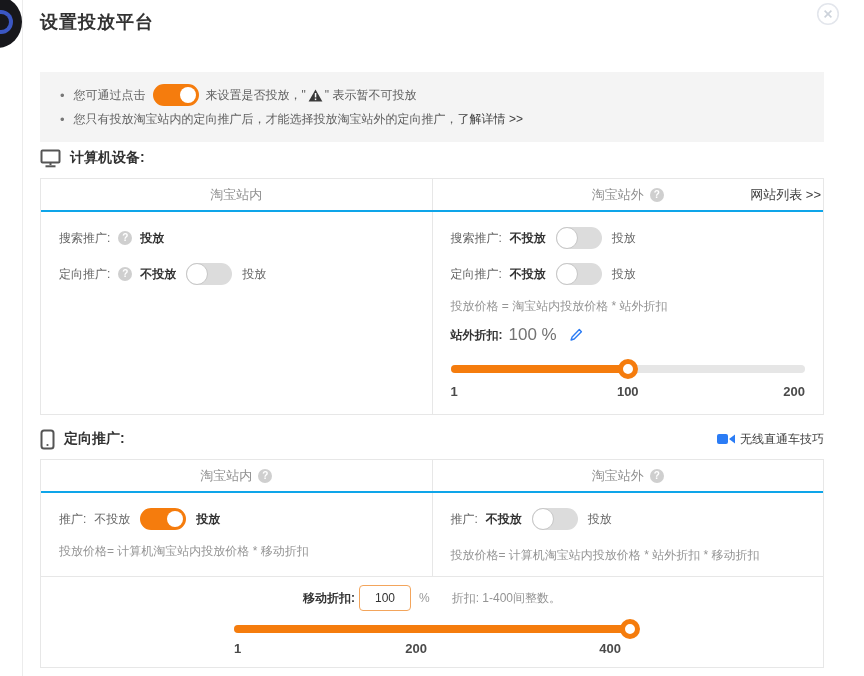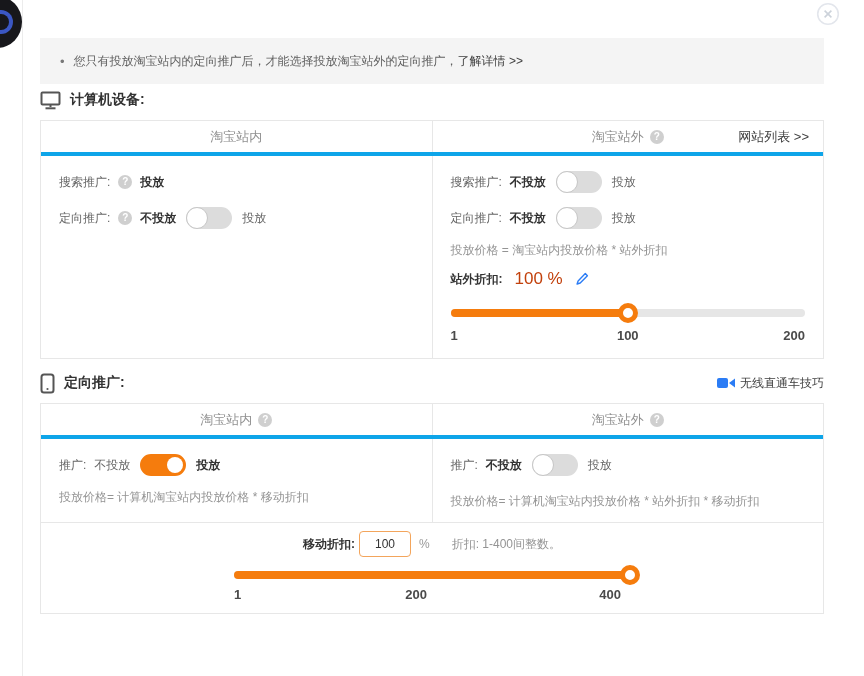--- a/index.html
+++ b/index.html
@@ -20,25 +20,25 @@
   .notice-line::before{content:"•";color:#777;margin-right:9px;font-size:13px}
   .warn-wrap{display:inline-flex;align-items:center;margin:0 2px}
   .link{color:#404040;text-decoration:none;cursor:pointer}
 
   .section-head{display:flex;align-items:center;margin-top:4px;height:24px;font-size:14px;font-weight:bold;color:#333}
   .section-head svg{margin-right:9px}
   .head-right{margin-left:auto;display:flex;align-items:center;font-weight:normal;font-size:12px}
   .head-right svg{margin-right:5px}
 
   .grid{border:1px solid #e7e7e7;margin-top:8px}
-  .grid-header{display:flex;border-bottom:4px solid #0ea5e9}
+  .grid-header{display:flex;border-bottom:2px solid #0ea5e9}
   .gh-cell{flex:1;position:relative;display:flex;align-items:center;justify-content:center;height:31px;color:#909090;font-size:13px}
   .gh-cell + .gh-cell{border-left:1px solid #e7e7e7}
   .gh-cell .q-icon{margin-left:6px}
-  .gh-link{position:absolute;right:14px;top:0;line-height:31px}
+  .gh-link{position:absolute;right:2px;top:0;line-height:31px}
 
   .grid-body{display:flex}
   .gb-cell{flex:1;padding:14px 18px}
   .gb-cell + .gb-cell{border-left:1px solid #e7e7e7}
   .m-body{border-bottom:1px solid #e7e7e7}
 
   .promo-row{display:flex;align-items:center;height:24px;margin-bottom:12px}
   .promo-row .lbl{color:#666;margin-right:8px}
   .promo-row .q-icon{margin-right:8px}
   .state-strong{font-weight:bold;color:#333;margin-right:10px}
@@ -53,21 +53,21 @@
   .toggle{position:relative;width:46px;height:22px;border-radius:12px;box-sizing:border-box;display:inline-block;cursor:pointer;flex:0 0 auto}
   .toggle.off{background:#dcdcdc}
   .toggle.off .knob{position:absolute;left:0;top:0;width:22px;height:22px;box-sizing:border-box;background:#fff;border:1px solid #c6c6c6;border-radius:50%}
   .toggle.on{background:#f57c0d;border:2px solid #f57c0d}
   .toggle.on .knob{position:absolute;right:1px;top:1px;width:16px;height:16px;background:#fff;border-radius:50%}
   .notice .toggle{margin:0 7px}
 
   .formula{color:#949494;margin-top:12px;height:15px}
   .discount-line{display:flex;align-items:center;margin-top:10px;height:24px}
   .discount-label{font-weight:bold;color:#333}
-  .discount-value{color:#c2410c;font-size:17px;margin-left:12px}
+  .discount-value{color:#737373;font-size:17px;margin-left:6px}
   .edit-icon{margin-left:12px;cursor:pointer;display:inline-flex}
 
   .slider{position:relative;height:20px;margin-top:12px}
   .slider .track{position:absolute;left:0;right:0;top:6px;height:8px;border-radius:4px;background:#e6e6e6}
   .slider .fill{position:absolute;left:0;top:6px;height:8px;border-radius:4px;background:#f57c0d}
   .slider .handle{position:absolute;top:0;width:20px;height:20px;box-sizing:border-box;background:#fff;border:5px solid #f57c0d;border-radius:50%;transform:translateX(-50%);cursor:pointer}
   .slider-labels{position:relative;height:16px;margin-top:5px;font-size:13px;font-weight:bold;color:#4a4a4a}
   .slider-labels .mn{position:absolute;left:0}
   .slider-labels .md{position:absolute;left:50%;transform:translateX(-50%)}
   .slider-labels .mx{position:absolute;right:0}
@@ -93,22 +93,38 @@
 <div class="edge-line"></div>
 
 <button class="close-btn">
   <svg width="24" height="24" viewBox="0 0 24 24">
     <circle cx="12" cy="12" r="10.3" fill="none" stroke="#e3e6ec" stroke-width="1.6"></circle>
     <path d="M8.6 8.6 l6.8 6.8 M15.4 8.6 l-6.8 6.8" stroke="#ccd2da" stroke-width="1.6"></path>
   </svg>
 </button>
 
 <div class="content">
+  <h1 class="page-title">设置投放平台</h1>
 
   <div class="notice">
+    <div class="notice-line">
+      <span>您可通过点击</span>
+      <span class="toggle on">
+          <span class="knob"></span>
+        </span>
+      <span>来设置是否投放，"</span>
+      <span class="warn-wrap">
+        <svg width="15" height="13" viewBox="0 0 15 13">
+          <path d="M7.5 0.6 L14.4 12.4 H0.6 Z" fill="#3a3a3a"></path>
+          <rect x="6.8" y="4" width="1.5" height="4.4" fill="#fff"></rect>
+          <rect x="6.8" y="9.5" width="1.5" height="1.6" fill="#fff"></rect>
+        </svg>
+      </span>
+      <span>" 表示暂不可投放</span>
+    </div>
     <div class="notice-line">
       <span>您只有投放淘宝站内的定向推广后，才能选择投放淘宝站外的定向推广，</span>
       <a class="link">了解详情 &gt;&gt;</a>
     </div>
   </div>
 
   <div class="section-head">
     <svg width="21" height="19" viewBox="0 0 21 19">
       <rect x="1.5" y="1.5" width="18" height="12" rx="1" fill="none" stroke="#555" stroke-width="2"></rect>
       <path d="M10.5 13.5 v2.5" stroke="#555" stroke-width="2"></path>

